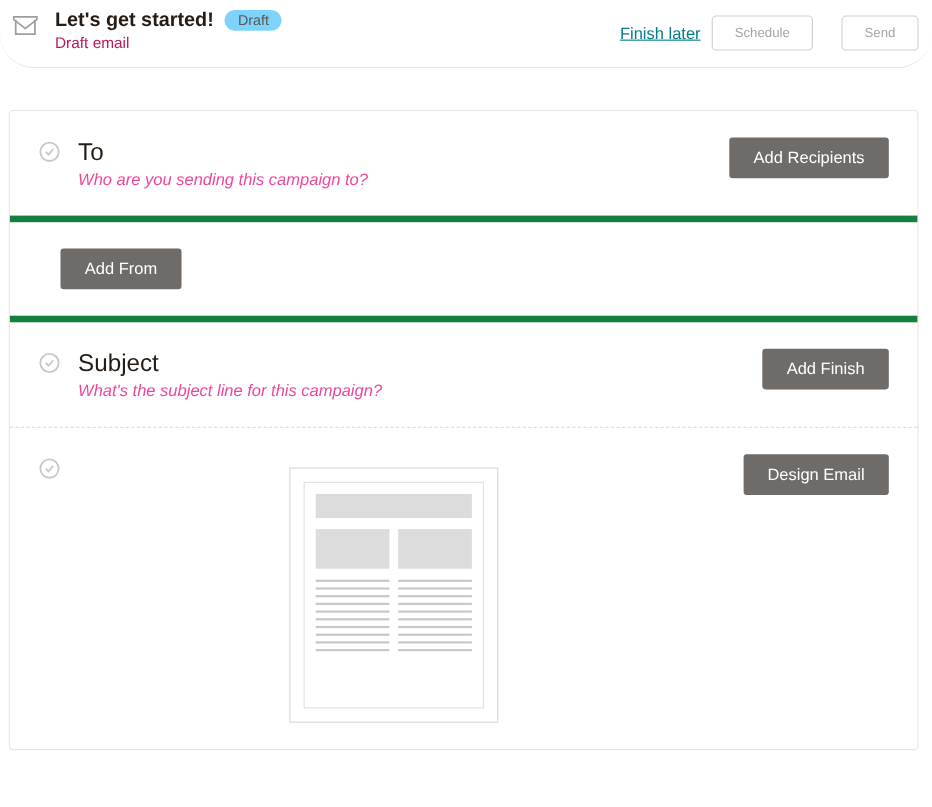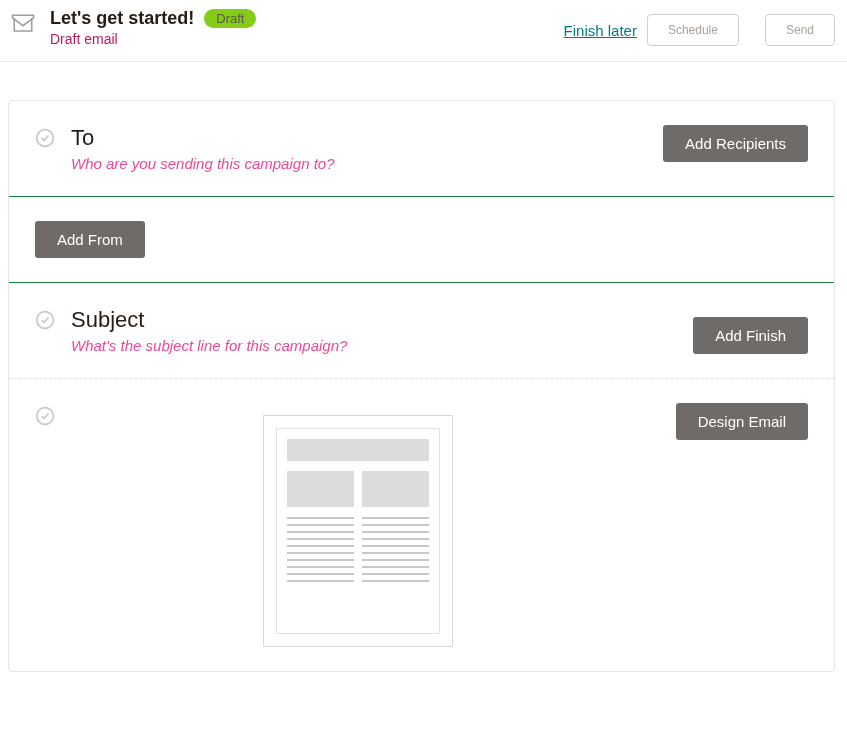--- a/index.html
+++ b/index.html
@@ -8,37 +8,38 @@
       background: #fff;
       color: #241c15;
       width: 847px;
     }
     .header {
       display: flex;
       align-items: flex-start;
       justify-content: space-between;
       padding: 8px 12px 14px 8px;
       border-bottom: 1px solid #e6e6e6;
+      border-radius: 31px;
     }
     .header-left {
       display: flex;
       align-items: flex-start;
       gap: 12px;
     }
     .email-icon {
       width: 30px;
       height: 28px;
       margin-top: 2px;
       color: #9e9e9e;
     }
     .header-titles { display: flex; flex-direction: column; gap: 2px; }
     .title-row { display: flex; align-items: center; gap: 10px; }
     .page-title { font-size: 18px; font-weight: 700; color: #241c15; }
     .draft-badge {
-      background: #84cc16;
+      background: #7dd3fc;
       color: #5b5650;
       font-size: 13px;
       padding: 2px 12px;
       border-radius: 12px;
       font-weight: 500;
     }
     .page-subtitle { font-size: 14px; color: #be185d; }
     .header-right { display: flex; align-items: center; gap: 10px; padding-top: 6px; }
     .finish-link {
       color: #007c89;
@@ -60,23 +61,23 @@
     .card {
       margin: 38px 12px 12px 8px;
       border: 1px solid #e6e6e6;
       border-radius: 4px;
     }
     .section {
       display: flex;
       align-items: flex-start;
       justify-content: space-between;
       padding: 24px 26px 24px 26px;
-      border-bottom: 1px solid #15803d;
-    }
-    .section:nth-child(3) { border-bottom: 1px dashed #e0e0e0; align-items: flex-end; }
+      border-bottom: 6px solid #15803d;
+    }
+    .section:nth-child(3) { border-bottom: 1px dashed #e0e0e0; }
     .section:last-child { border-bottom: none; }
     .section-left { display: flex; align-items: flex-start; gap: 16px; flex: 1; }
     .check-icon {
       width: 20px;
       height: 20px;
       margin-top: 3px;
       color: #c8c8c8;
       flex-shrink: 0;
     }
     .section-texts { display: flex; flex-direction: column; gap: 4px; }
@@ -86,20 +87,21 @@
     .btn-dark {
       background: #6e6b68;
       color: #fff;
       border: none;
       font-size: 15px;
       font-weight: 500;
       padding: 10px 22px;
       border-radius: 3px;
       cursor: pointer;
       font-family: inherit;
+      margin-left: 20px;
     }
     .content-section .section-texts { width: 100%; }
     .thumbnail {
       margin-top: 12px;
       margin-left: 192px;
       width: 190px;
       height: 232px;
       border: 1px solid #d8d8d8;
       background: #fff;
       padding: 12px;

